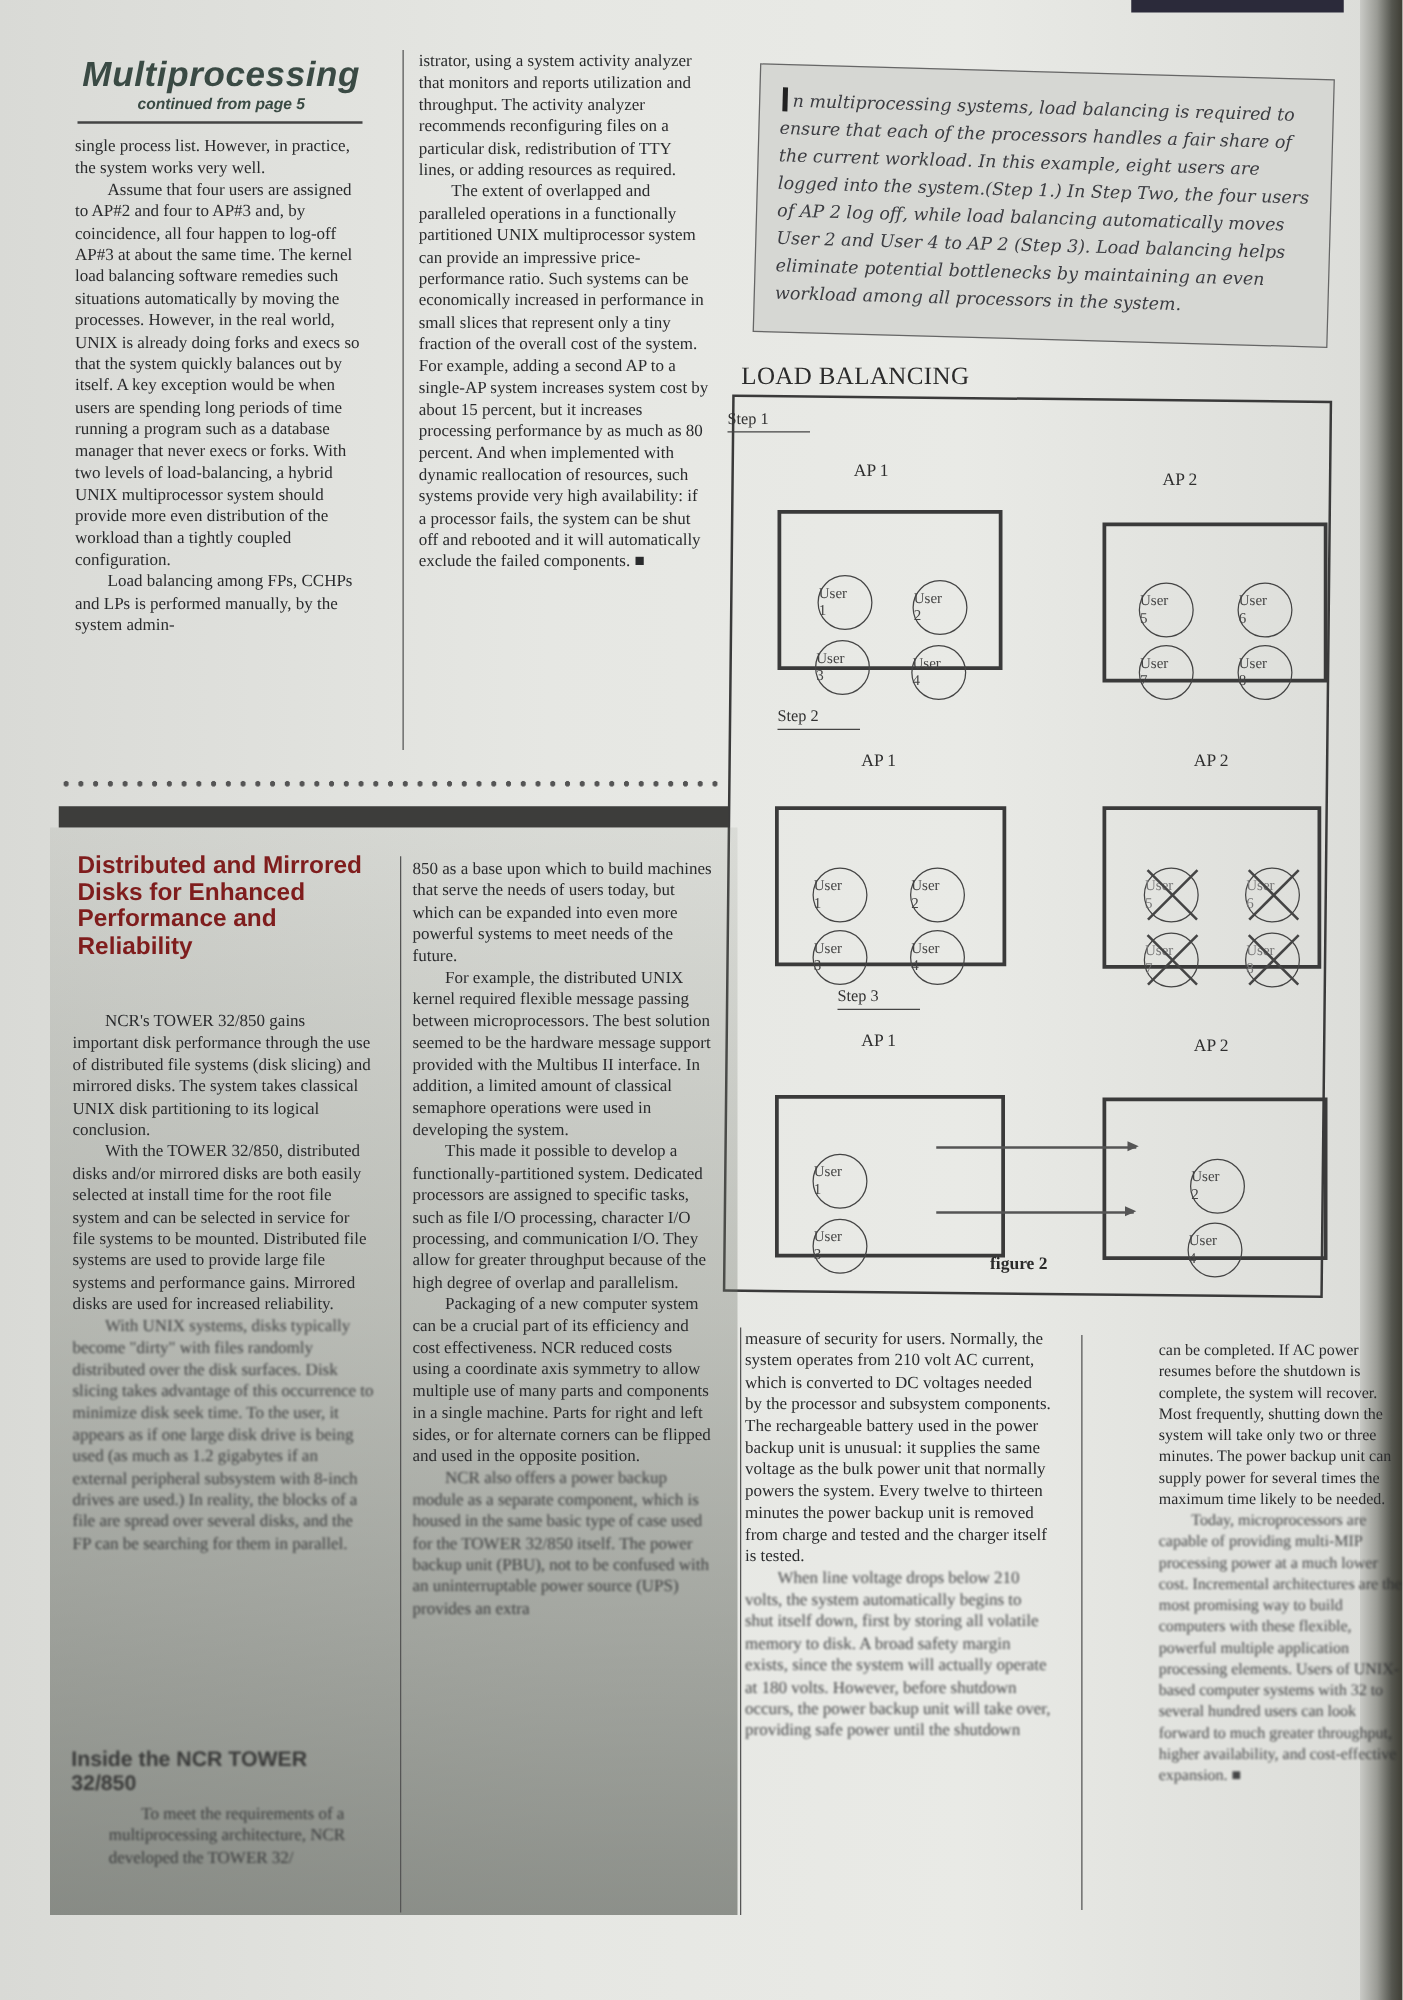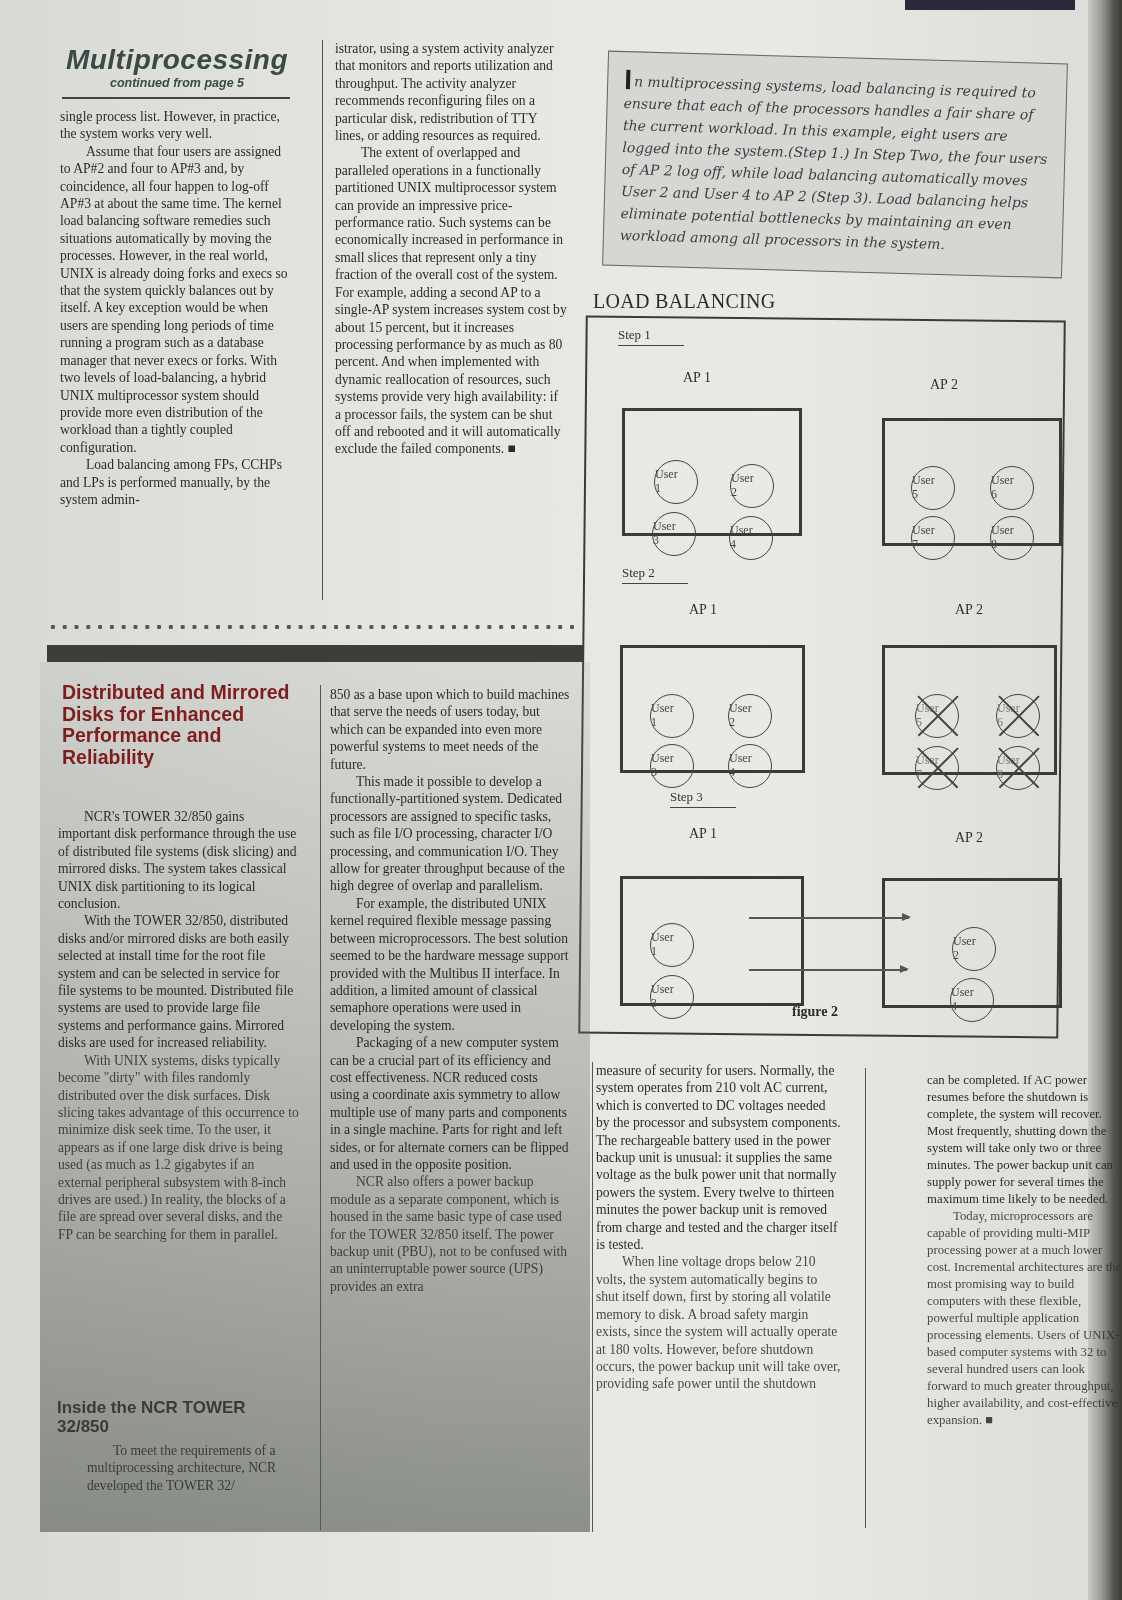--- a/index.html
+++ b/index.html
@@ -97,21 +97,21 @@
 
 <div class="caption-box">
   <div class="caption-text">
     <span class="dropcap">I</span><span>n multiprocessing systems, load balancing is required to ensure that each of the processors handles a fair share of the current workload. In this example, eight users are logged into the system.(Step 1.) In Step Two, the four users of AP 2 log off, while load balancing automatically moves User 2 and User 4 to AP 2 (Step 3). Load balancing helps eliminate potential bottlenecks by maintaining an even workload among all processors in the system.</span>
   </div>
 </div>
 
 <div class="fig-title">LOAD BALANCING</div>
 <div class="fig-frame"></div>
 
-<div class="step-label" style="left:618px; top:327px;">Step 1</div>
+<div class="step-label" style="left:582px; top:327px;">Step 1</div>
 <div class="ap-label" style="left:683px; top:370px;">AP 1</div>
 <div class="ap-label" style="left:930px; top:377px;">AP 2</div>
 <div class="ap-box" style="left:622px; top:408px; width:180px; height:128px;"></div>
 <div class="ap-box" style="left:882px; top:418px; width:180px; height:128px;"></div>
 <div class="user" style="left:654px; top:428px;"><span>User</span><br><span>1</span></div>
 <div class="user" style="left:730px; top:432px;"><span>User</span><br><span>2</span></div>
 <div class="user" style="left:652px; top:480px;"><span>User</span><br><span>3</span></div>
 <div class="user" style="left:729px; top:484px;"><span>User</span><br><span>4</span></div>
 <div class="user" style="left:911px; top:434px;"><span>User</span><br><span>5</span></div>
 <div class="user" style="left:990px; top:434px;"><span>User</span><br><span>6</span></div>
@@ -158,22 +158,22 @@
   <p class="indent blurred">With UNIX systems, disks typically become "dirty" with files randomly distributed over the disk surfaces. Disk slicing takes advantage of this occurrence to minimize disk seek time. To the user, it appears as if one large disk drive is being used (as much as 1.2 gigabytes if an external peripheral subsystem with 8-inch drives are used.) In reality, the blocks of a file are spread over several disks, and the FP can be searching for them in parallel.</p>
 </div>
 <div class="inside-title blurred">Inside the NCR TOWER 32/850</div>
 <div class="col blurred" style="left:58px; top:1442px; width:230px;margin-left:29px;">
   <p class="indent">To meet the requirements of a multiprocessing architecture, NCR developed the TOWER 32/</p>
 </div>
 
 <div class="vrule" style="left:320px; top:685px; height:845px;"></div>
 <div class="col" style="left:330px; top:686px; width:240px;">
   <p>850 as a base upon which to build machines that serve the needs of users today, but which can be expanded into even more powerful systems to meet needs of the future.</p>
+  <p class="indent">For example, the distributed UNIX kernel required flexible message passing between microprocessors. The best solution seemed to be the hardware message support provided with the Multibus II interface. In addition, a limited amount of classical semaphore operations were used in developing the system.</p>
   <p class="indent">This made it possible to develop a functionally-partitioned system. Dedicated processors are assigned to specific tasks, such as file I/O processing, character I/O processing, and communication I/O. They allow for greater throughput because of the high degree of overlap and parallelism.</p>
-  <p class="indent">For example, the distributed UNIX kernel required flexible message passing between microprocessors. The best solution seemed to be the hardware message support provided with the Multibus II interface. In addition, a limited amount of classical semaphore operations were used in developing the system.</p>
   <p class="indent">Packaging of a new computer system can be a crucial part of its efficiency and cost effectiveness. NCR reduced costs using a coordinate axis symmetry to allow multiple use of many parts and components in a single machine. Parts for right and left sides, or for alternate corners can be flipped and used in the opposite position.</p>
   <p class="indent blurred">NCR also offers a power backup module as a separate component, which is housed in the same basic type of case used for the TOWER 32/850 itself. The power backup unit (PBU), not to be confused with an uninterruptable power source (UPS) provides an extra</p>
 </div>
 
 <div class="vrule" style="left:592px; top:1062px; height:470px;"></div>
 <div class="col" style="left:596px; top:1062px; width:246px;">
   <p>measure of security for users. Normally, the system operates from 210 volt AC current, which is converted to DC voltages needed by the processor and subsystem components. The rechargeable battery used in the power backup unit is unusual: it supplies the same voltage as the bulk power unit that normally powers the system. Every twelve to thirteen minutes the power backup unit is removed from charge and tested and the charger itself is tested.</p>
   <p class="indent blurred">When line voltage drops below 210 volts, the system automatically begins to shut itself down, first by storing all volatile memory to disk. A broad safety margin exists, since the system will actually operate at 180 volts. However, before shutdown occurs, the power backup unit will take over, providing safe power until the shutdown</p>
 </div>
 

